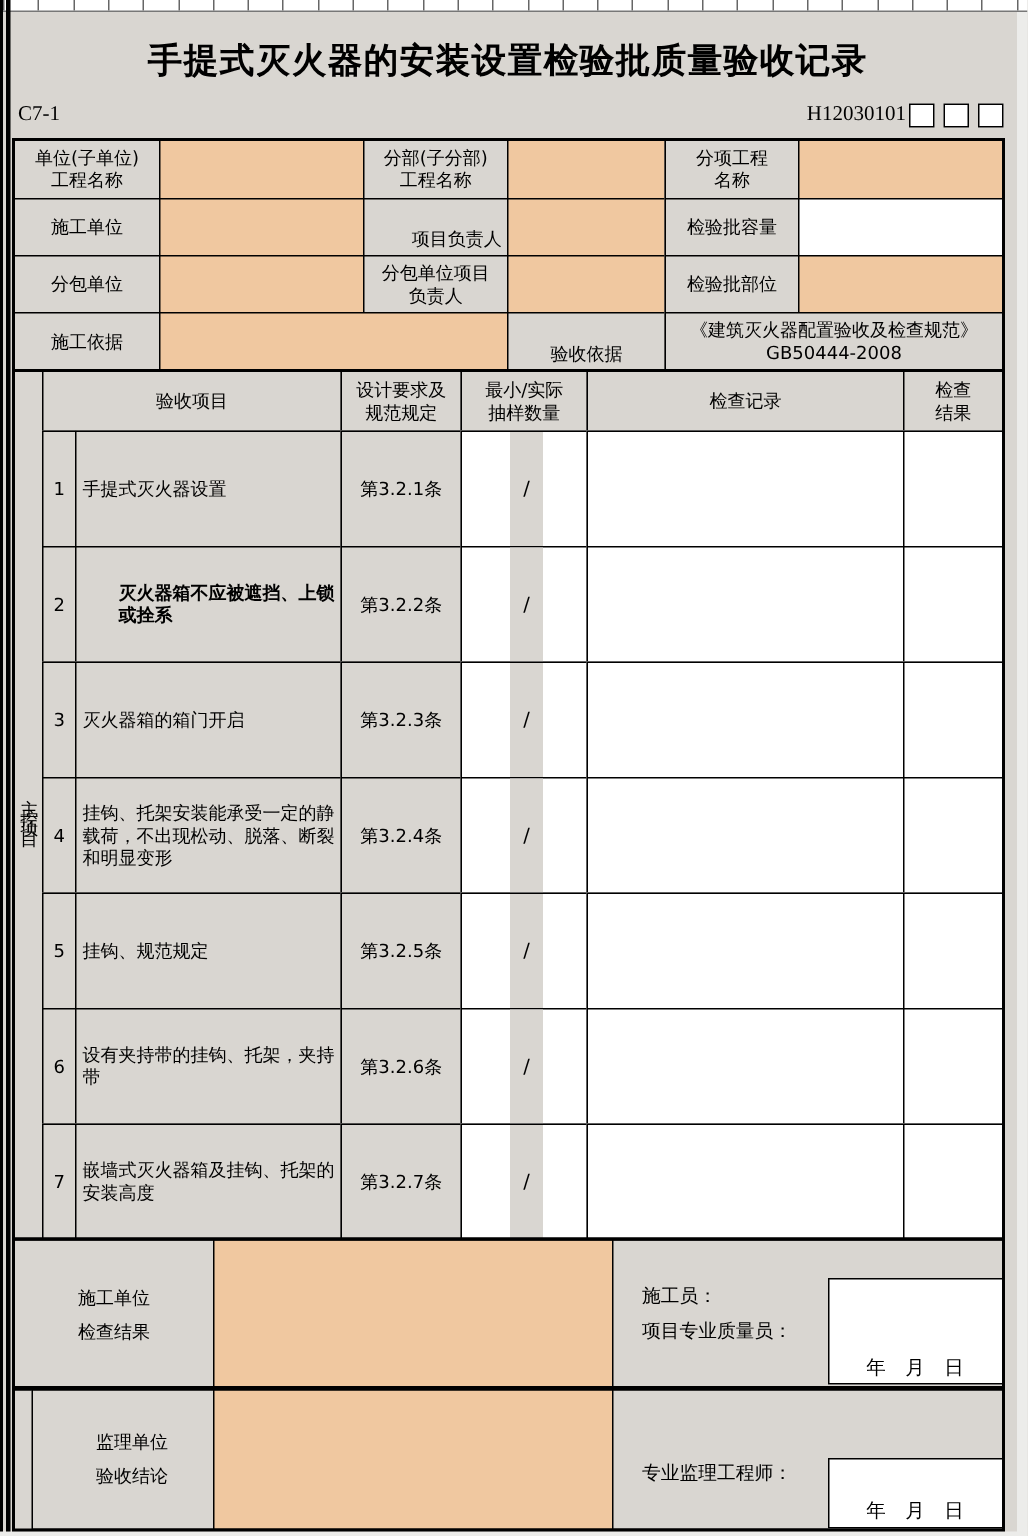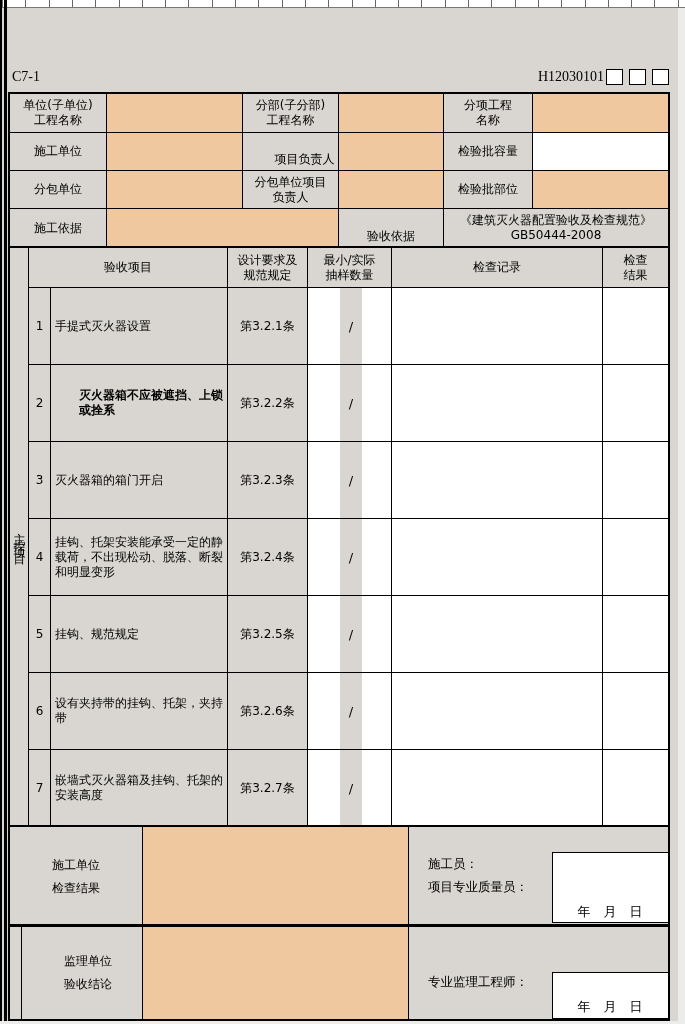--- a/index.html
+++ b/index.html
@@ -68,20 +68,21 @@
       <div class="tick" style="left: 561px;"></div>
       <div class="tick" style="left: 585px;"></div>
       <div class="tick" style="left: 608px;"></div>
       <div class="tick" style="left: 631px;"></div>
       <div class="tick" style="left: 654px;"></div>
       <div class="tick" style="left: 678px;"></div>
     </div>
   <div class="edgebar" style="left:0px;width:2px;"></div>
   <div class="edgebar" style="left:4px;width:3px;"></div>
 
+  <div class="titletext">手提式灭火器的安装设置检验批质量验收记录</div>
   <div class="codefont" style="position:absolute;left:12px;top:69px;">C7-1</div>
   <div class="codefont" style="position:absolute;left:520px;top:69px;width:84px;text-align:right;">H12030101</div>
   <div class="checkbox" style="left:606px;top:69px;"></div>
   <div class="checkbox" style="left:629px;top:69px;"></div>
   <div class="checkbox" style="left:652px;top:69px;"></div>
 
   <div>
     <div class="cell gray" style="left:9px;top:93px;width:98px;height:40px;">单位(子单位)
 工程名称</div>
     <div class="cell orange" style="left:106px;top:93px;width:137px;height:40px;"></div>

